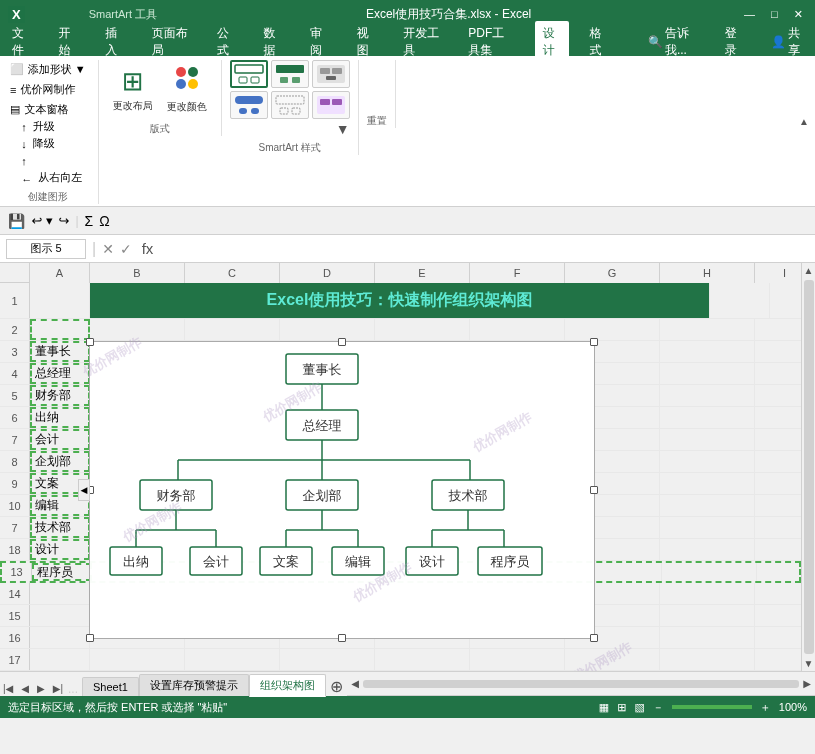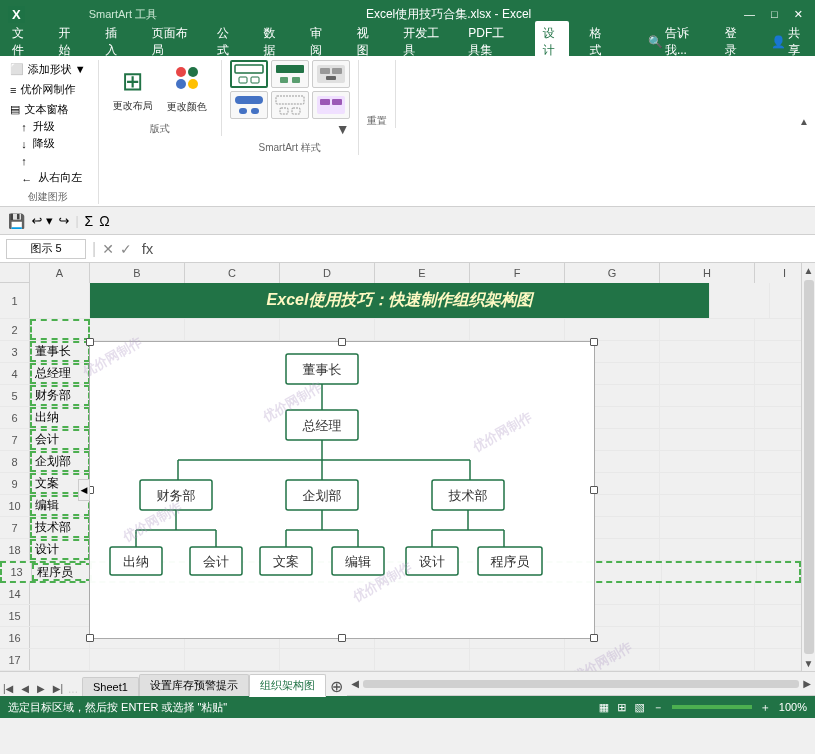--- a/index.html
+++ b/index.html
@@ -480,21 +480,21 @@
       <div class="col-header col-h">H</div>
       <div class="col-header col-i">I</div>
 
     </div>
 
     <div class="grid-area">
 
       <div class="grid-row" style="height:36px;">
         <div class="row-num">1</div>
         <div class="cell col-a"></div>
-        <div class="cell" style="width:620px;background:#217346;color:#fef9c3;font-size:16px;font-weight:bold;justify-content:center;font-style:italic;">Excel使用技巧：快速制作组织架构图</div>
+        <div class="cell" style="width:620px;background:#217346;color:#5eead4;font-size:16px;font-weight:bold;justify-content:center;">Excel使用技巧：快速制作组织架构图</div>
         <div class="cell col-i"></div>
       </div>
 
       <div class="grid-row">
         <div class="row-num">2</div>
         <div class="cell col-a col-a-data"></div>
         <div class="cell col-b"></div>
         <div class="cell col-c"></div>
         <div class="cell col-d"></div>
         <div class="cell col-e"></div>

